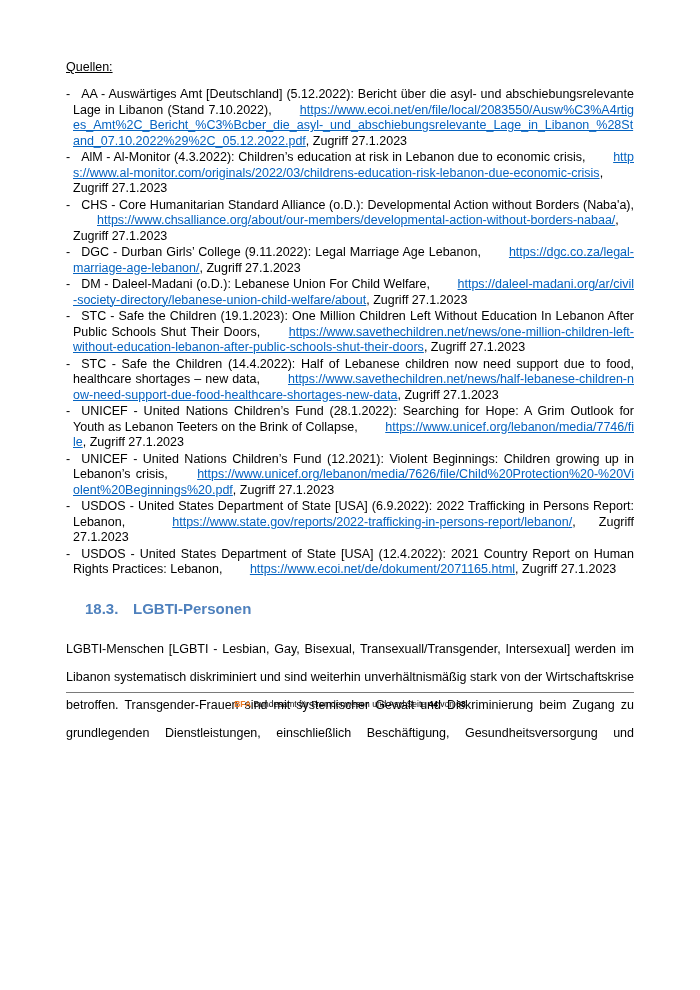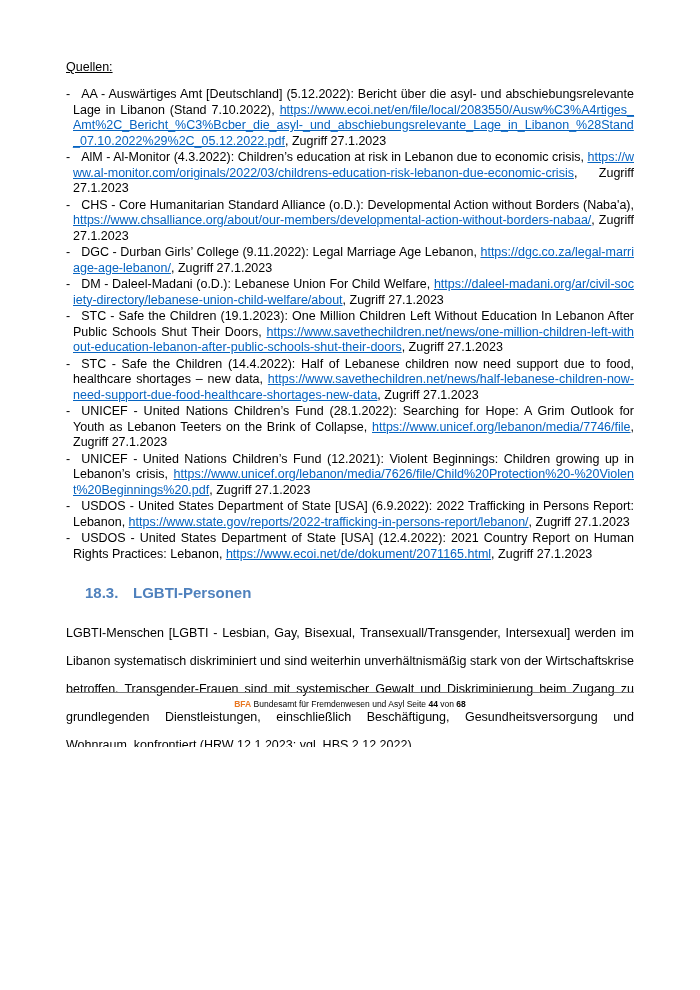--- a/index.html
+++ b/index.html
@@ -32,20 +32,21 @@
     text-indent: -7px;
     margin-bottom: 1px;
   }
   .bullet { margin-right: 11px; }
   a.link {
     color: #0563C1;
     text-decoration: underline;
     overflow-wrap: anywhere;
     word-break: break-all;
     cursor: pointer;
+    margin-left: 24px;
   }
   .heading {
     margin-top: 22px;
     margin-bottom: 18px;
     padding-left: 19px;
     font-size: 15px;
     font-weight: bold;
     color: #4F81BD;
   }
   .heading .num { display: inline-block; min-width: 48px; }

